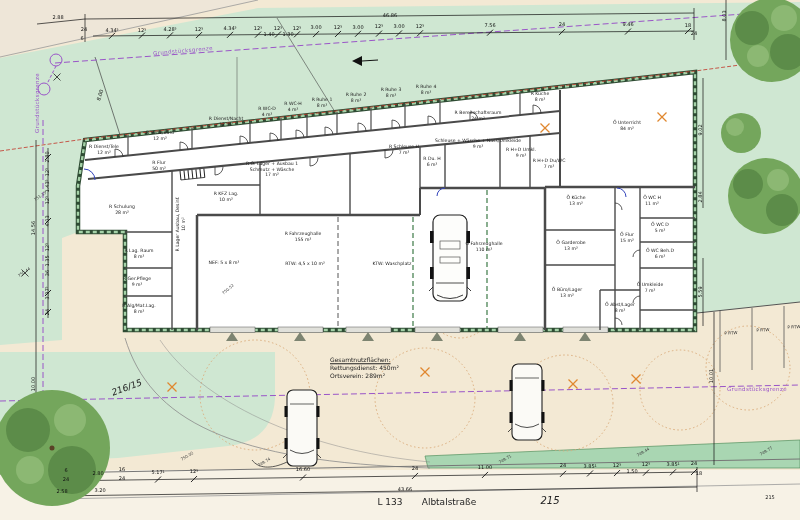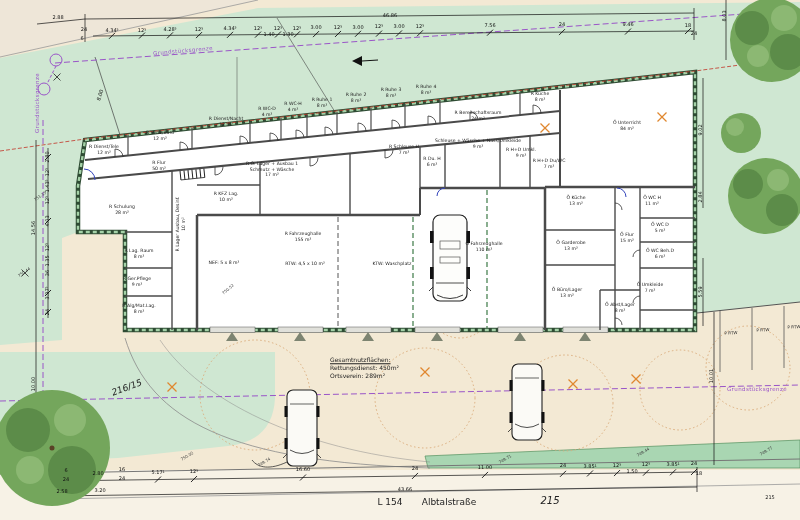--- a/index.html
+++ b/index.html
@@ -686,21 +686,21 @@
       <div class="lbl lbl-ann ul" style="font-size: 6px; left: 330px; top: 360px; transform: translate(0px, -50%) rotate(0deg);">
         <div>Gesamtnutzflächen:</div>
       </div>
       <div class="lbl lbl-ann" style="font-size: 6px; left: 330px; top: 368px; transform: translate(0px, -50%) rotate(0deg);">
         <div>Rettungsdienst: 450m²</div>
       </div>
       <div class="lbl lbl-ann" style="font-size: 6px; left: 330px; top: 376px; transform: translate(0px, -50%) rotate(0deg);">
         <div>Ortsverein: 289m²</div>
       </div>
       <div class="lbl lbl-ann" style="font-size: 9px; left: 390px; top: 503px; transform: translate(-50%, -50%) rotate(0deg);">
-        <div>L 154</div>
+        <div>L 133</div>
       </div>
       <div class="lbl lbl-ann" style="font-size: 9px; left: 449px; top: 503px; transform: translate(-50%, -50%) rotate(0deg);">
         <div>Albtalstraße</div>
       </div>
       <div class="lbl lbl-ann it" style="font-size: 10px; left: 550px; top: 501px; transform: translate(-50%, -50%) rotate(0deg);">
         <div>215</div>
       </div>
       <div class="lbl lbl-ann" style="font-size: 5px; left: 770px; top: 497px; transform: translate(-50%, -50%) rotate(0deg);">
         <div>215</div>
       </div>

